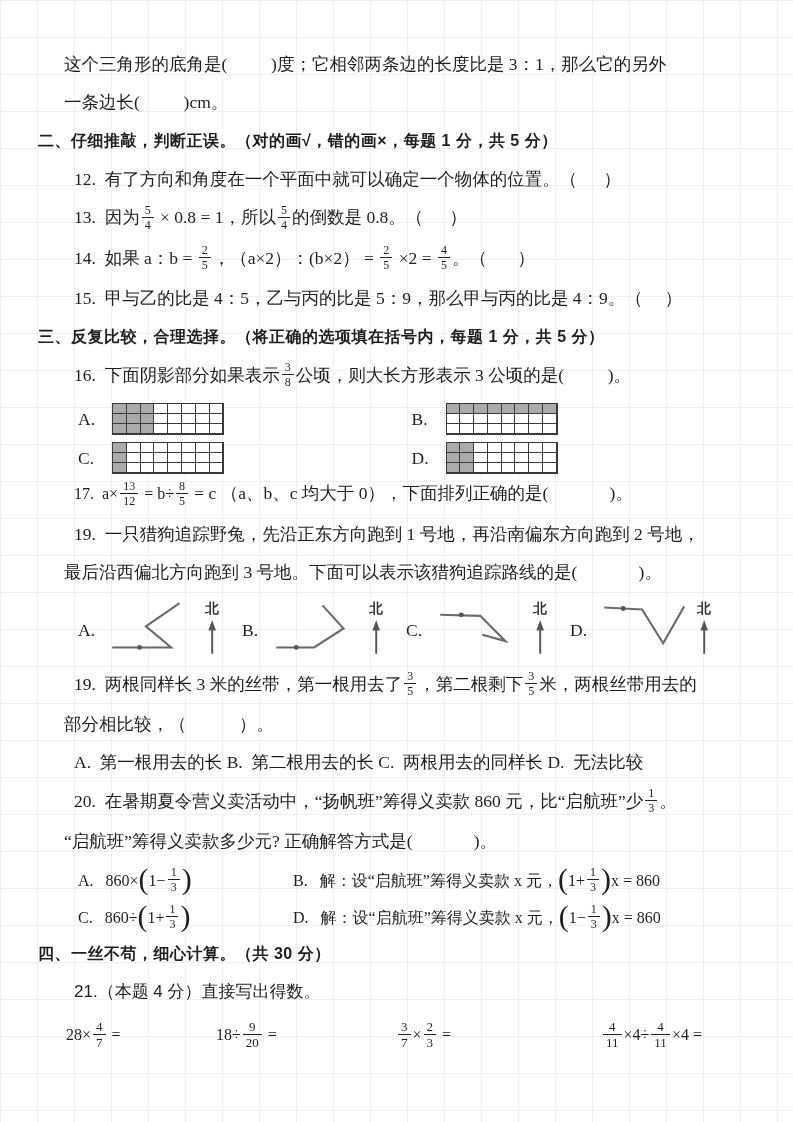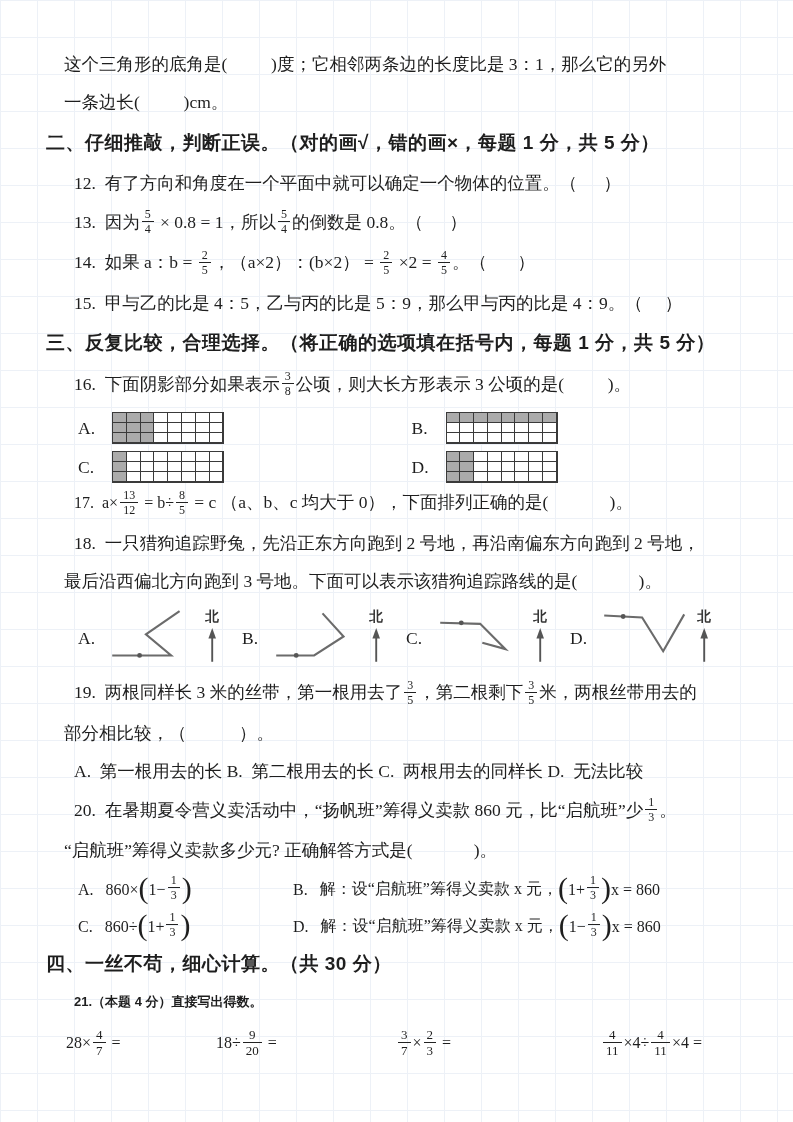--- a/index.html
+++ b/index.html
@@ -19,23 +19,23 @@
       linear-gradient(to right, #edf1f7 1px, transparent 1px),
       linear-gradient(to bottom, #edf1f7 1px, transparent 1px);
     background-size: 37px 37px;
     padding: 52px 48px 0 38px;
   }
   p { margin: 0 0 13px 0; font-size: 17.5px; line-height: 1.45; }
   span { white-space: pre-wrap; }
   .cont { margin-left: 26px; }          
   .q    { margin-left: 36px; }          
   .sec  {
-    margin-left: 8px;
+    margin-left: 0;
     font-family: "Liberation Sans", "DejaVu Sans", sans-serif;
-    font-weight: bold; font-size: 19px;
+    font-weight: bold; font-size: 16px;
     letter-spacing: 0.5px;
     margin-bottom: 15px;
   }
   
   .fr {
     display: inline-flex; flex-direction: column; align-items: center;
     vertical-align: middle; line-height: 1; font-size: 12px;
     margin: 0 2px; transform: translateY(-2px);
   }
   .fr .n { padding: 0 3px 1px; }
@@ -218,21 +218,21 @@
           <div class="cell"></div>
         </div>
     </div>
   </div>
 
   <p class="q">
     <span class="mathsm">17.  a×</span><span class="fr"><span class="n">13</span><span class="d">12</span></span><span class="mathsm"> = b÷</span><span class="fr"><span class="n">8</span><span class="d">5</span></span><span> = c （a、b、c 均大于 0），下面排列正确的是(              )。</span>
   </p>
 
 
-  <p class="q"><span>18.  一只猎狗追踪野兔，先沿正东方向跑到 2 号地，再沿南偏东方向跑到 2 号地，</span></p>
+  <p class="q"><span>19.  一只猎狗追踪野兔，先沿正东方向跑到 1 号地，再沿南偏东方向跑到 2 号地，</span></p>
   <p class="cont"><span>最后沿西偏北方向跑到 3 号地。下面可以表示该猎狗追踪路线的是(              )。</span></p>
 
   <div class="routes">
     <div class="route-item">
       <span class="glabel">A.</span>
       <div class="route-box"><svg viewBox="0 0 114 56" width="120" height="59">
             <polyline points="4,46 60,46 36,26 68,4" fill="none" stroke="#6b6b6b" stroke-width="2"></polyline>
             <circle cx="30" cy="46" r="2.3" fill="#555"></circle>
             <line x1="99" y1="52" x2="99" y2="28" stroke="#555" stroke-width="1.8"></line>
             <polygon points="99,20 95.4,30 102.6,30" fill="#555"></polygon>
@@ -315,21 +315,21 @@
       <span>解：设“启航班”筹得义卖款 x 元，</span>
         <span class="bp">(</span>
         <span class="mathsm">1−</span>
         <span class="fr"><span class="n">1</span><span class="d">3</span></span>
         <span class="bp">)</span>
         <span class="mathsm">x = 860</span>
     </div>
   </div>
 
   <p class="sec" style="margin-top:6px;"><span>四、一丝不苟，细心计算。（共 30 分）</span></p>
-  <p class="q" style="font-family:'Liberation Sans','DejaVu Sans',sans-serif;font-weight:bold;font-size:13px;"><span>21.（本题 4 分）直接写出得数。</span></p>
+  <p class="q" style="font-family:'Liberation Sans','DejaVu Sans',sans-serif;font-weight:normal;font-size:17px;"><span>21.（本题 4 分）直接写出得数。</span></p>
 
   <div class="calcrow" style="margin-top:18px;">
     <span><span>28×</span><span class="fr"><span class="n">4</span><span class="d">7</span></span><span> = </span></span>
     <span><span>18÷</span><span class="fr"><span class="n">9</span><span class="d">20</span></span><span> = </span></span>
     <span><span></span><span class="fr"><span class="n">3</span><span class="d">7</span></span><span>×</span><span class="fr"><span class="n">2</span><span class="d">3</span></span><span> = </span></span>
     <span><span></span><span class="fr"><span class="n">4</span><span class="d">11</span></span><span>×4÷</span><span class="fr"><span class="n">4</span><span class="d">11</span></span><span>×4 = </span></span>
   </div>
 
 </div>
 

